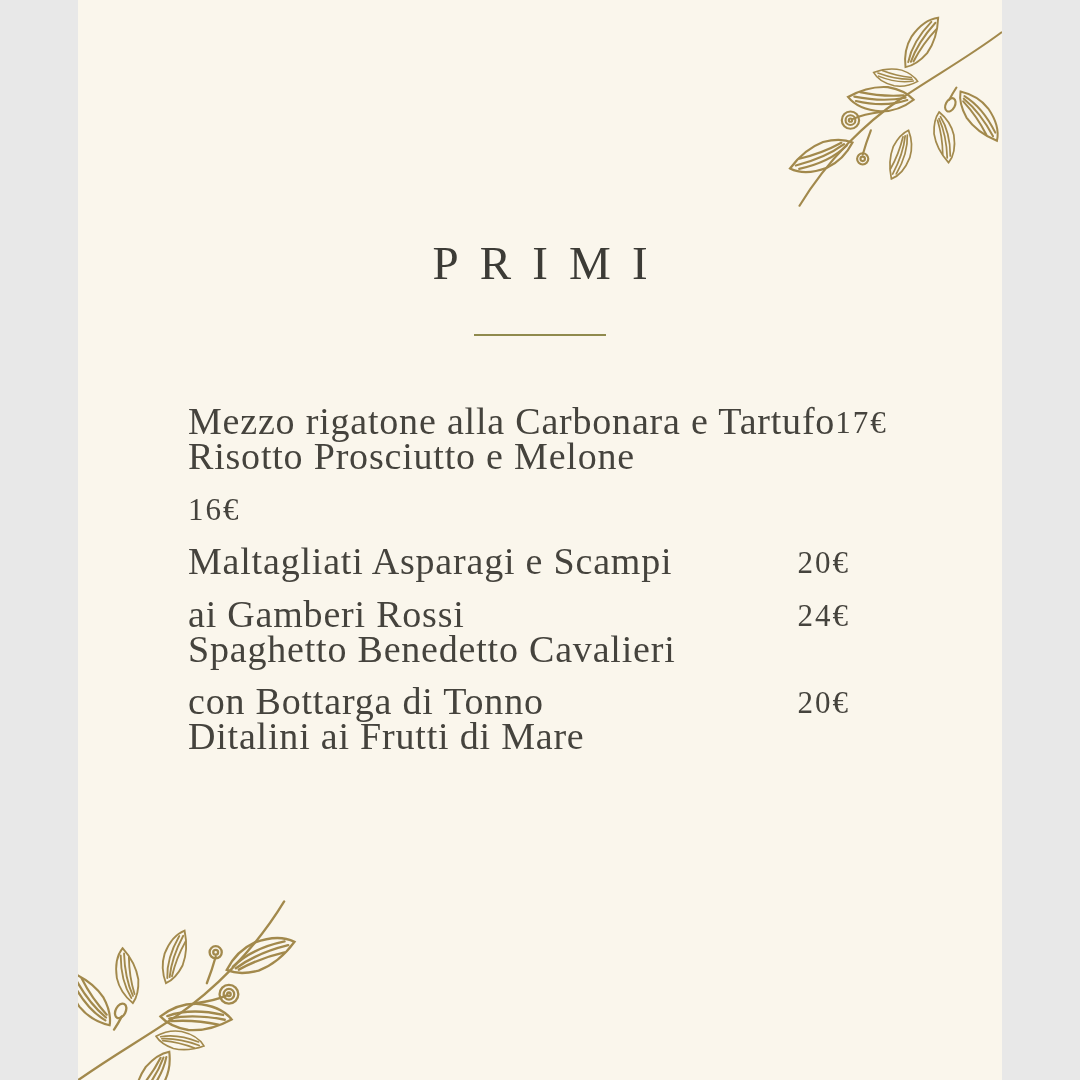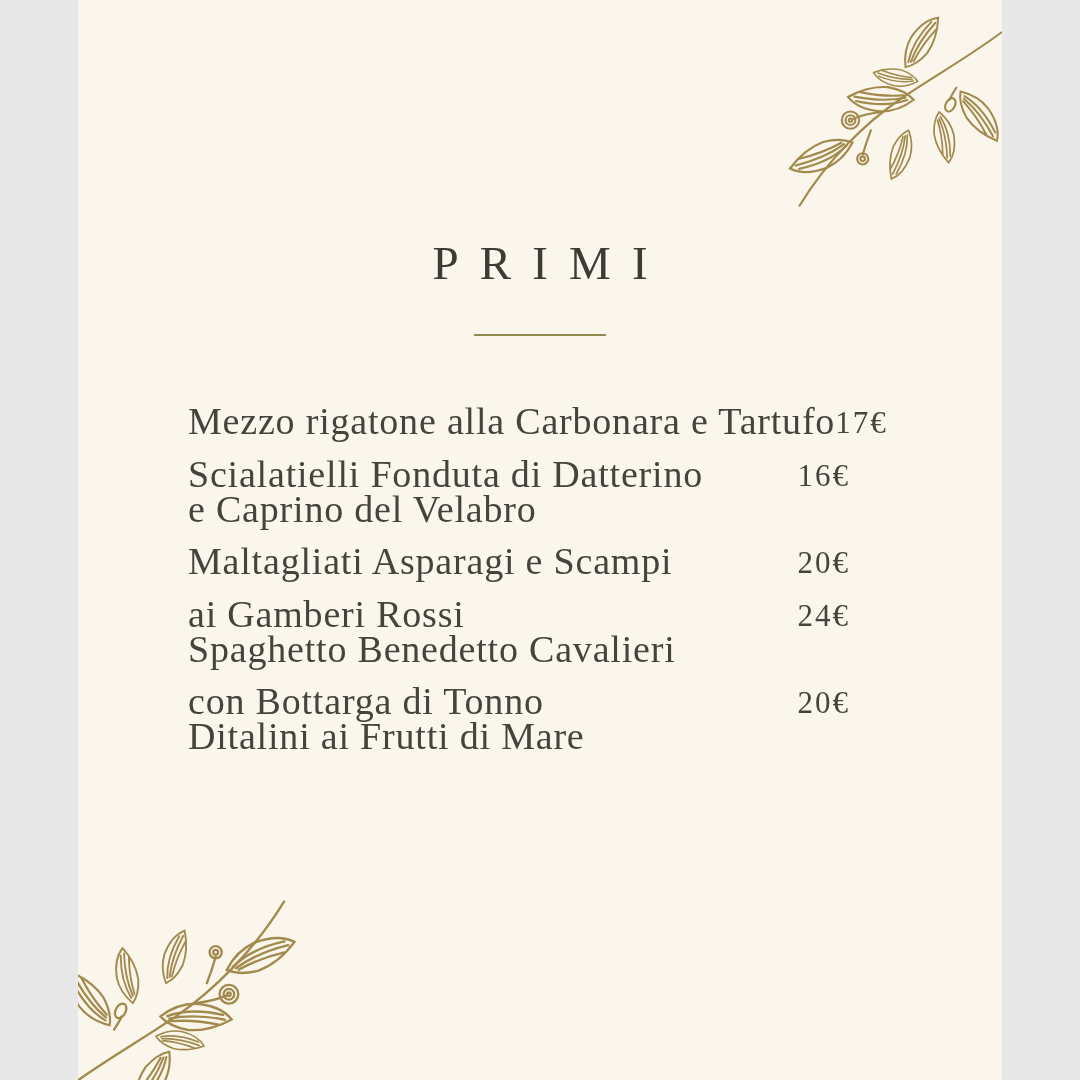--- a/index.html
+++ b/index.html
@@ -135,29 +135,26 @@
   <div class="header">
     <div class="title">PRIMI</div>
     <div class="divider"></div>
   </div>
 
   <div class="menu">
 
     <div class="menu-item">
       <div class="dish">
         <div class="line">Mezzo rigatone alla Carbonara e Tartufo</div>
+        <div class="line">Risotto Prosciutto e Melone</div>
       </div>
       <div class="price">17€</div>
     </div>
 
     <div class="menu-item">
-      <div class="dish">
-        <div class="line">Scialatielli Fonduta di Datterino</div>
-        <div class="line">e Caprino del Velabro</div>
-      </div>
       <div class="price">16€</div>
     </div>
 
     <div class="menu-item">
       <div class="dish">
         <div class="line">Maltagliati Asparagi e Scampi</div>
       </div>
       <div class="price">20€</div>
     </div>
 

